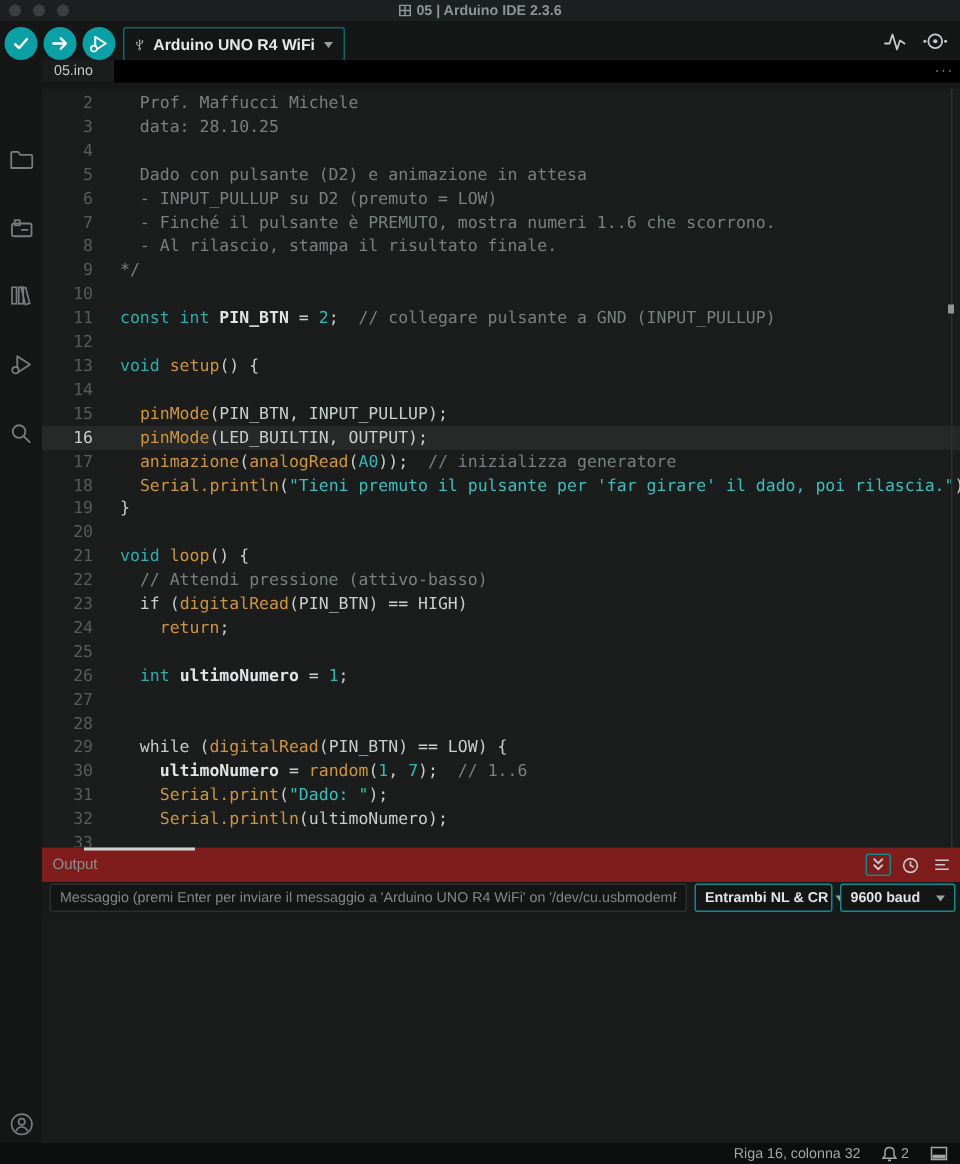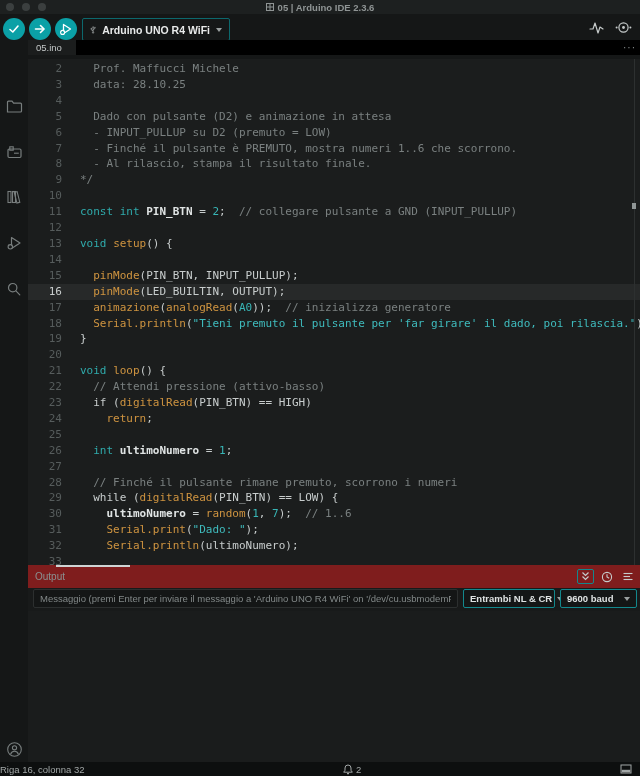--- a/index.html
+++ b/index.html
@@ -73,21 +73,21 @@
               font-family:"Liberation Sans", sans-serif; }
   .msginput::placeholder { color:#828888; }
   .dd { height:19px; border:1px solid #13888d; border-radius:2px; background:#141616;
         display:flex; align-items:center; justify-content:space-between; padding:0 6px; gap:5px; }
   .dd .ddlbl { font-size:9.5px; font-weight:bold; color:#dfe3e3; white-space:nowrap; }
   .dd.ddle { width:92px; } .dd.ddbaud { width:77px; }
   .pout { position:absolute; left:0; top:46px; width:612px; height:151px; background:#1a1c1c; }
 
   
   .statusbar { position:absolute; left:0; top:762px; width:640px; height:14px; background:#0d0f0f;
-               display:flex; align-items:center; justify-content:space-between; gap:14px; padding-right:8px;
+               display:flex; align-items:center; justify-content:flex-end; gap:14px; padding-right:8px;
                font-size:9.5px; color:#a2a7a7; }
   .sb-item { display:flex; align-items:center; gap:3px; white-space:nowrap; }
 
   svg { display:block; }
 </style>
 </head>
 <body>
 
 <div class="app">
 
@@ -228,21 +228,21 @@
         <div class="row"><span class="g">18</span><span class="t"><span class="tk-w">  </span><span class="tk-f">Serial.println</span><span class="tk-w">(</span><span class="tk-s">"Tieni premuto il pulsante per 'far girare' il dado, poi rilascia."</span><span class="tk-w">);</span></span></div>
         <div class="row"><span class="g">19</span><span class="t"><span class="tk-w">}</span></span></div>
         <div class="row"><span class="g">20</span><span class="t"></span></div>
         <div class="row"><span class="g">21</span><span class="t"><span class="tk-k">void</span><span class="tk-w"> </span><span class="tk-f">loop</span><span class="tk-w">() {</span></span></div>
         <div class="row"><span class="g">22</span><span class="t"><span class="tk-w">  </span><span class="tk-c">// Attendi pressione (attivo-basso)</span></span></div>
         <div class="row"><span class="g">23</span><span class="t"><span class="tk-w">  if (</span><span class="tk-f">digitalRead</span><span class="tk-w">(PIN_BTN) == HIGH)</span></span></div>
         <div class="row"><span class="g">24</span><span class="t"><span class="tk-w">    </span><span class="tk-f">return</span><span class="tk-w">;</span></span></div>
         <div class="row"><span class="g">25</span><span class="t"></span></div>
         <div class="row"><span class="g">26</span><span class="t"><span class="tk-w">  </span><span class="tk-k">int</span><span class="tk-w"> </span><span class="tk-v">ultimoNumero</span><span class="tk-w"> = </span><span class="tk-n">1</span><span class="tk-w">;</span></span></div>
         <div class="row"><span class="g">27</span><span class="t"></span></div>
-        <div class="row"><span class="g">28</span><span class="t"><span class="tk-w">  </span><span class="tk-c">// Finché il pulsante rimane premuto, scorrono i numeri</span></span></div>
+        <div class="row"><span class="g">28</span><span class="t"><span class="tk-w">  </span></span></div>
         <div class="row"><span class="g">29</span><span class="t"><span class="tk-w">  while (</span><span class="tk-f">digitalRead</span><span class="tk-w">(PIN_BTN) == LOW) {</span></span></div>
         <div class="row"><span class="g">30</span><span class="t"><span class="tk-w">    </span><span class="tk-v">ultimoNumero</span><span class="tk-w"> = </span><span class="tk-f">random</span><span class="tk-w">(</span><span class="tk-n">1</span><span class="tk-w">, </span><span class="tk-n">7</span><span class="tk-w">);  </span><span class="tk-c">// 1..6</span></span></div>
         <div class="row"><span class="g">31</span><span class="t"><span class="tk-w">    </span><span class="tk-f">Serial.print</span><span class="tk-w">(</span><span class="tk-s">"Dado: "</span><span class="tk-w">);</span></span></div>
         <div class="row"><span class="g">32</span><span class="t"><span class="tk-w">    </span><span class="tk-f">Serial.println</span><span class="tk-w">(ultimoNumero);</span></span></div>
         <div class="row"><span class="g">33</span><span class="t"></span></div>
       </div>
     <div class="vruler"></div>
     <div class="vmark"></div>
   </div>
 

